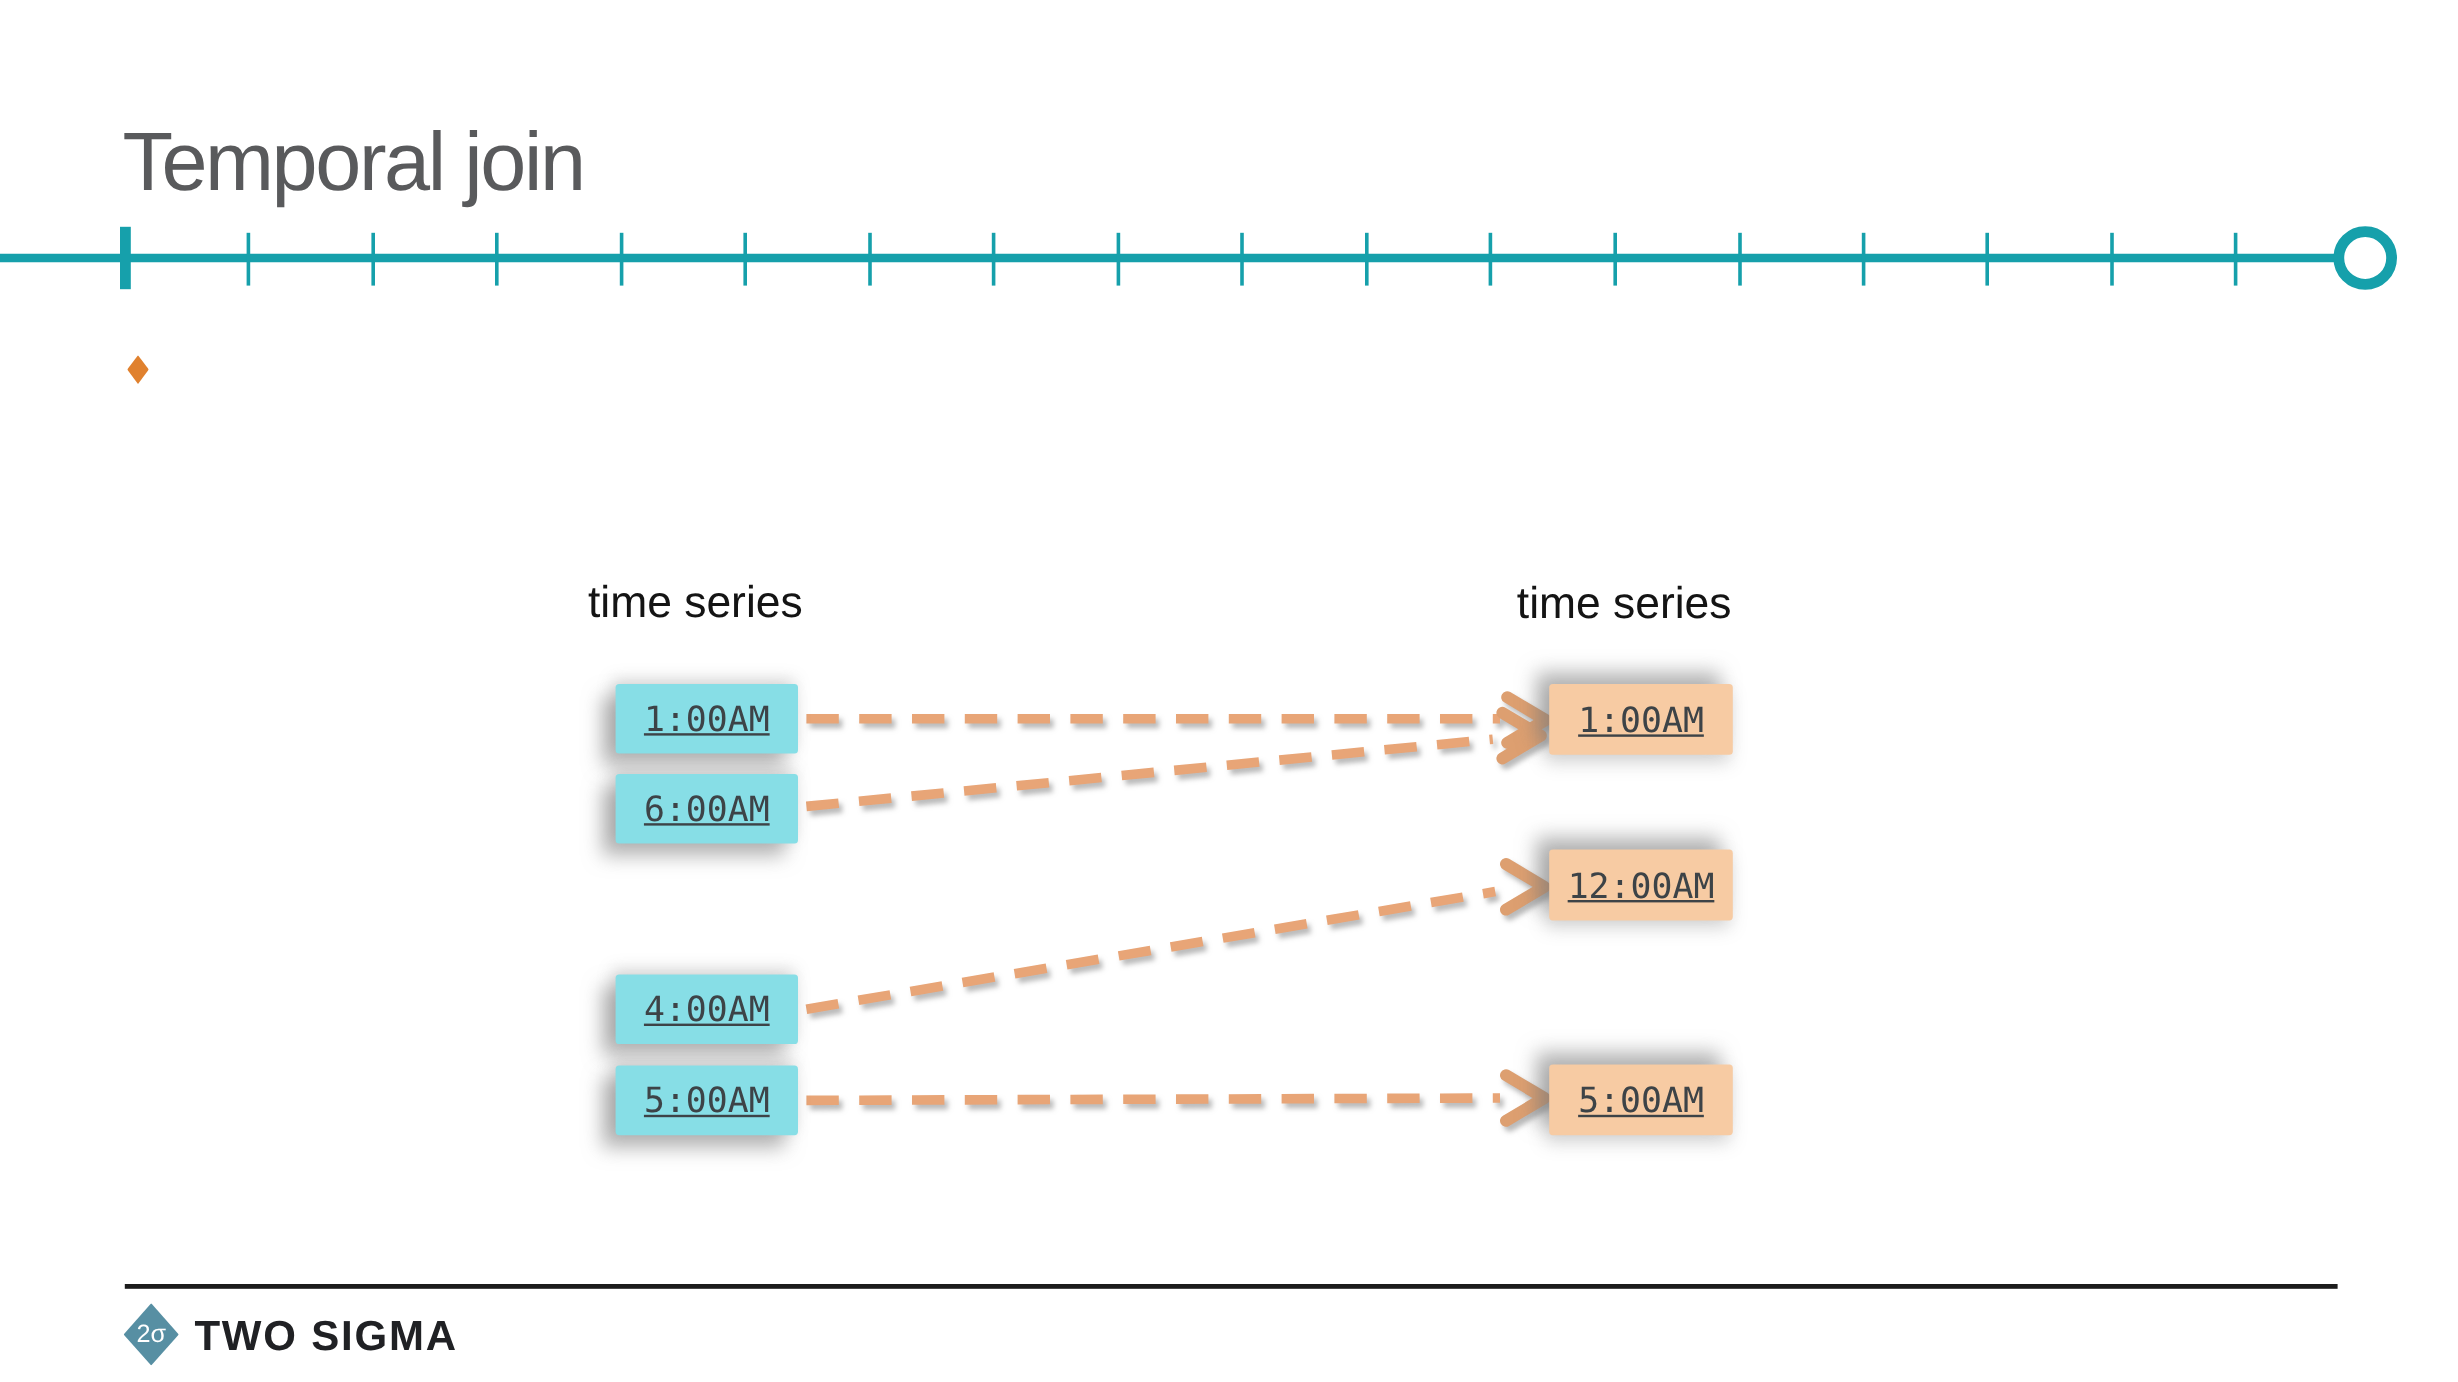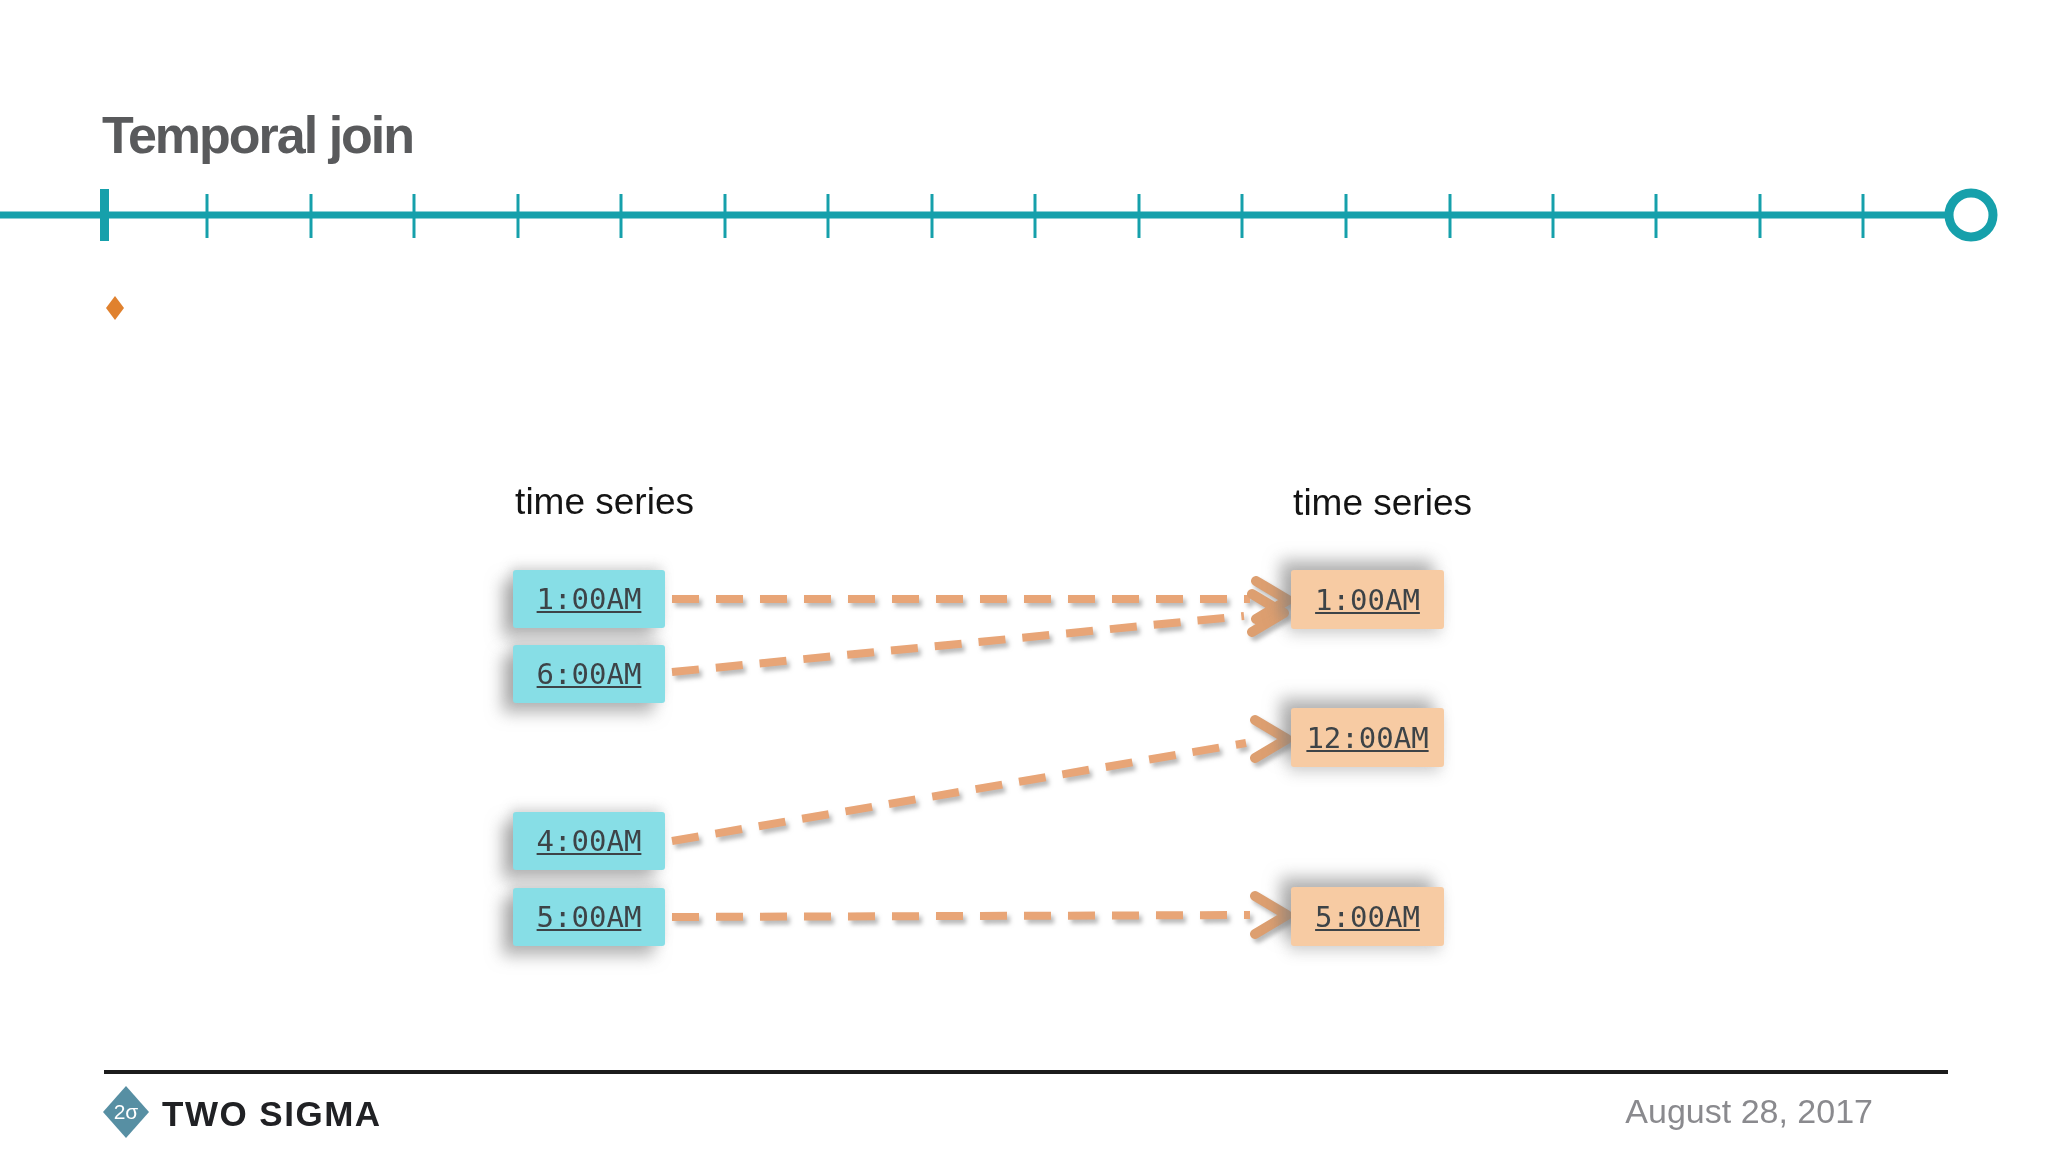--- a/index.html
+++ b/index.html
@@ -9,22 +9,22 @@
     height: 1152px;
     background: #ffffff;
     overflow: hidden;
     font-family: "Liberation Sans", sans-serif;
   }
   .abs { position: absolute; }
 
   
   .title {
     left: 102px; top: 95px;
-    font-size: 52px; line-height: 80px;
-    font-weight: 700;
+    font-size: 69px; line-height: 80px;
+    font-weight: 400;
     letter-spacing: -2px;
     color: #595a5c;
     margin: 0;
   }
 
   
   svg.deco { left: 0; top: 0; pointer-events: none; }
 
   
   .bullet-diamond {
@@ -38,21 +38,21 @@
     font-size: 42px; line-height: 50px;
     letter-spacing: -0.5px;
     color: #1b1b1b;
     white-space: nowrap;
   }
 
   
   .ts-label {
     font-size: 37px; line-height: 42px;
     color: #141414;
-    text-align: right;
+    text-align: left;
     white-space: nowrap;
   }
   .ts-label.left  { left: 490px;  top: 481px; width: 204px; }
   .ts-label.right { left: 1264px; top: 482px; width: 208px; }
 
   
   .cell {
     width: 152px; height: 58px;
     font-family: "DejaVu Sans Mono", monospace;
     font-size: 29px;
@@ -165,15 +165,14 @@
 
   <div class="abs cell rbox" style="top:570px">1:00AM</div>
   <div class="abs cell rbox" style="top:708px">12:00AM</div>
   <div class="abs cell rbox" style="top:887px">5:00AM</div>
 
   <div class="abs footer-line"></div>
   <div class="abs logo-diamond">
     <span>2σ</span>
   </div>
   <div class="abs brand">TWO SIGMA</div>
-  <div class="abs date">August 28, 2017</div>
 
 </div>
 
 </body></html>

